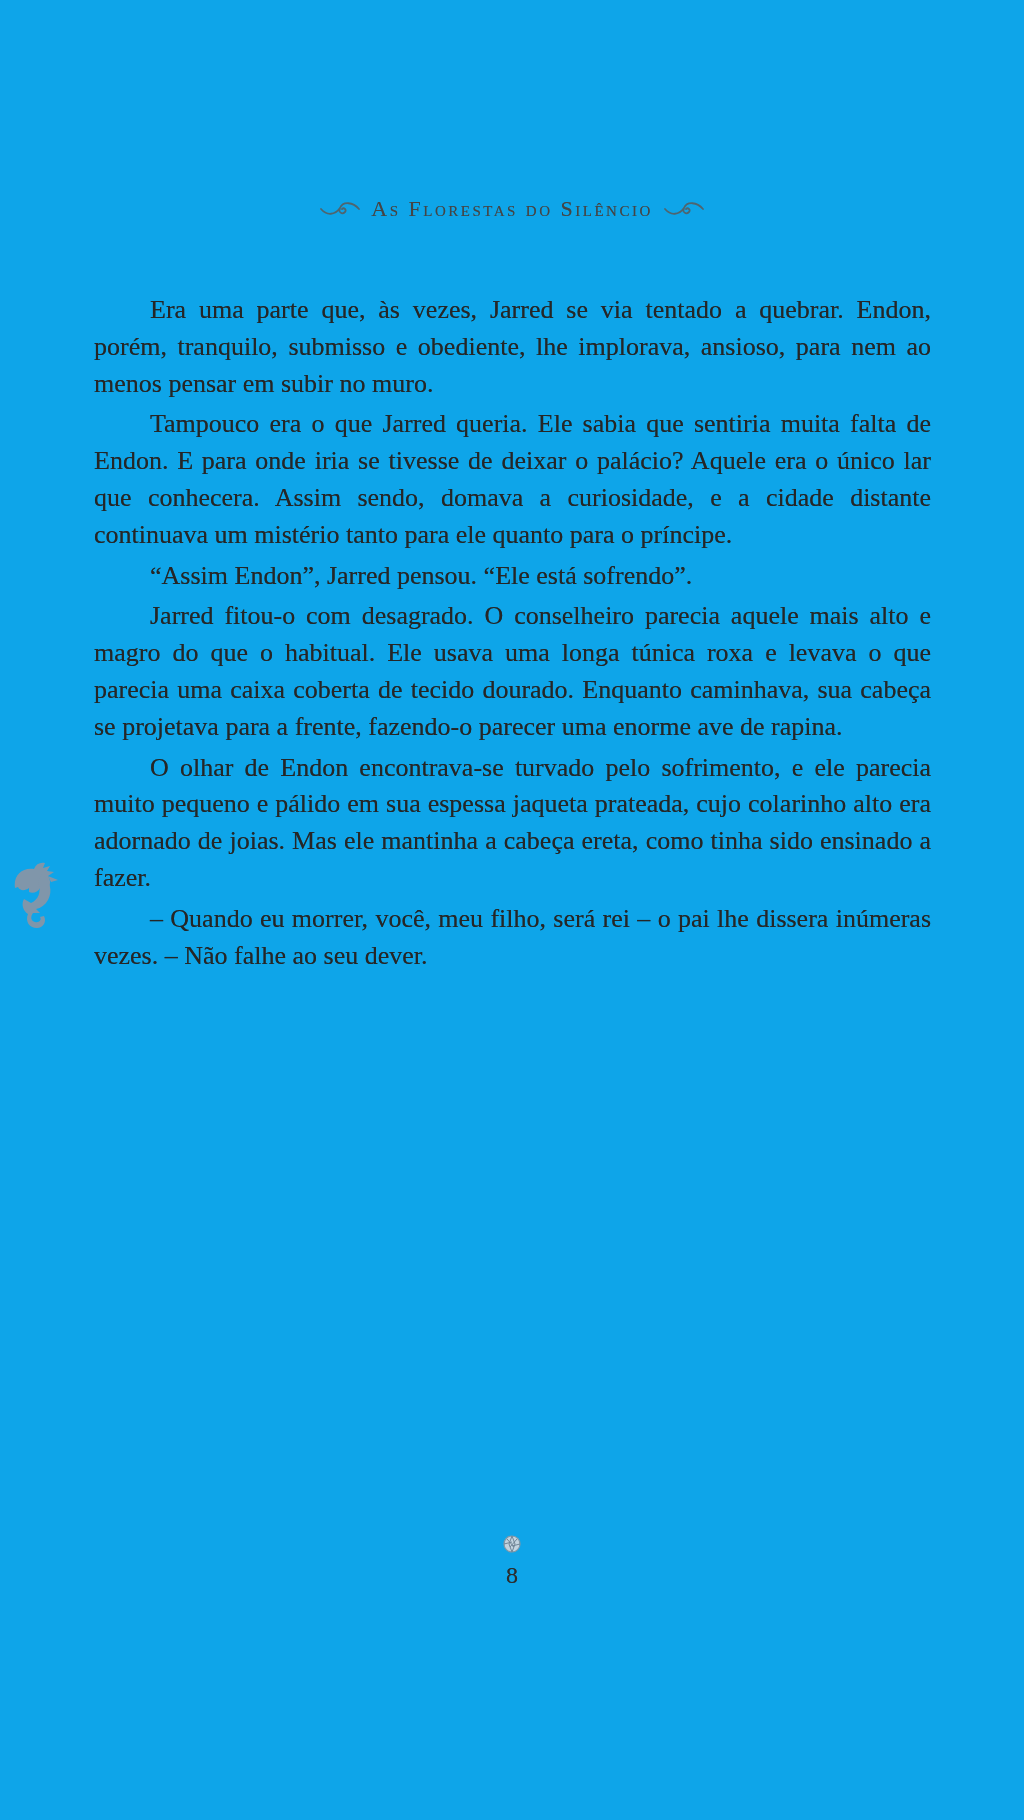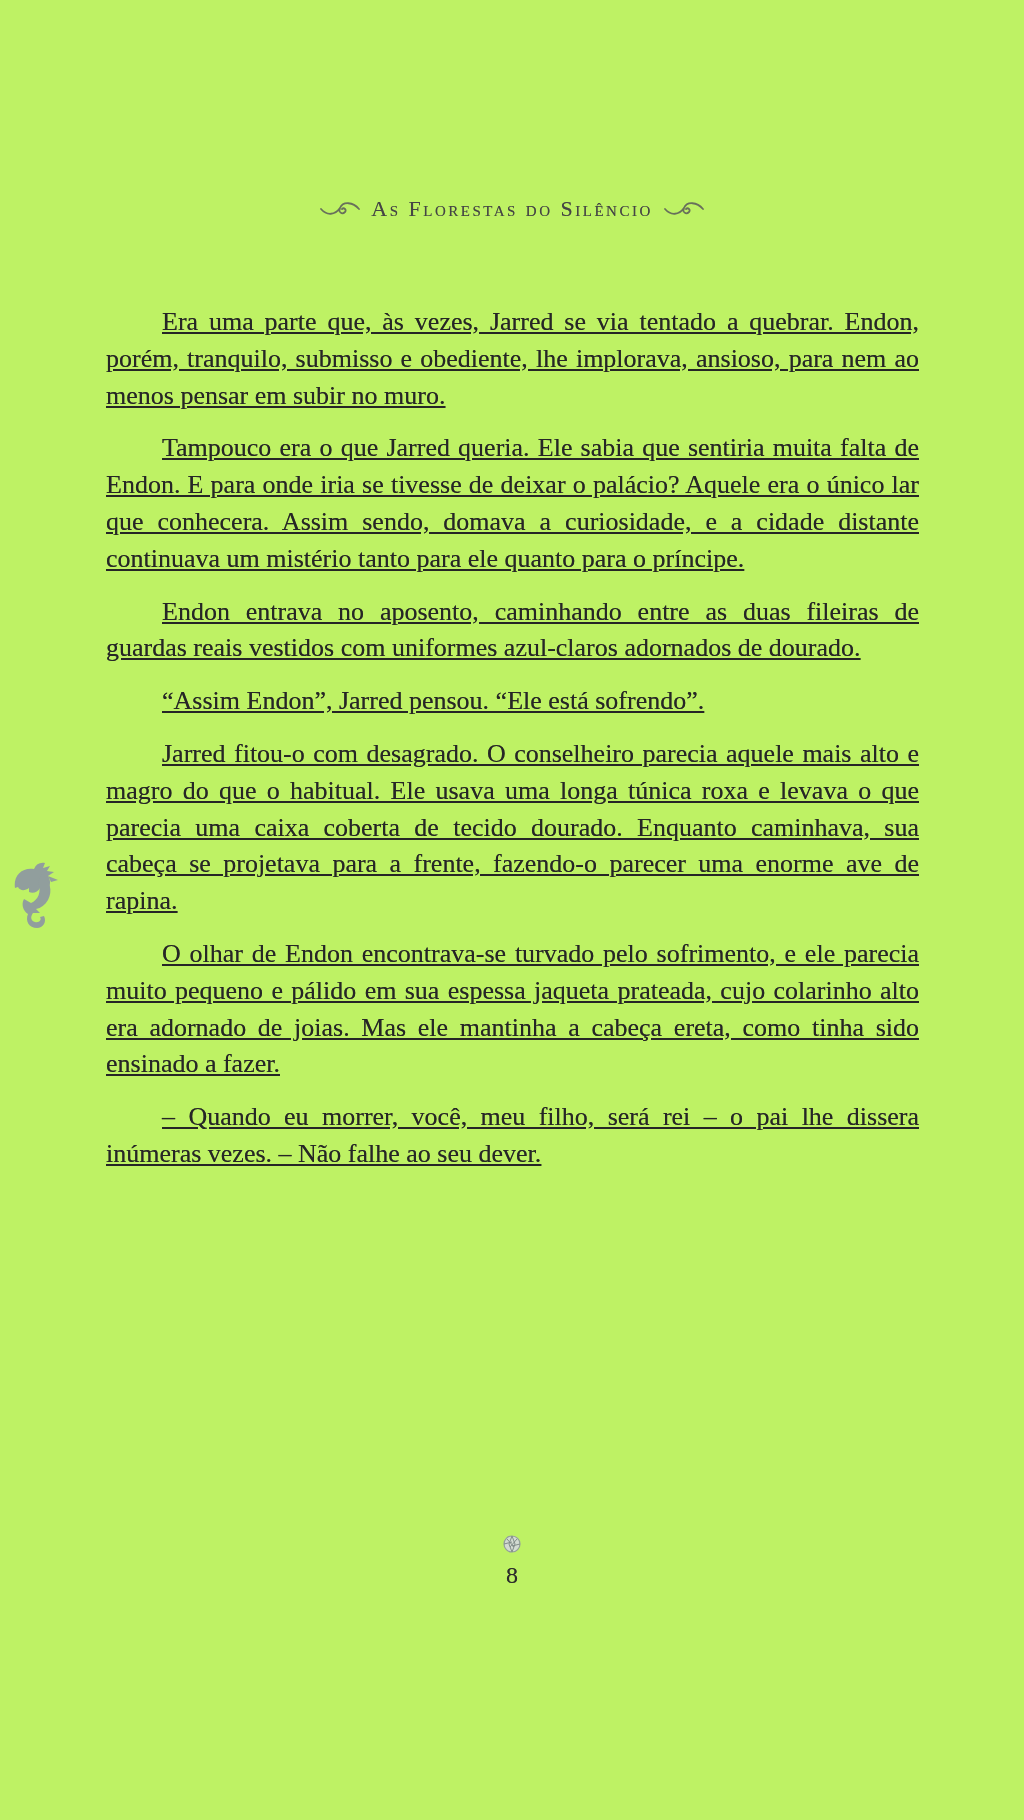--- a/index.html
+++ b/index.html
@@ -1,20 +1,20 @@
 <!DOCTYPE html>
 <html lang="pt"><head>
 <meta charset="utf-8">
 <style>
   html,body{margin:0;padding:0;background:#e8e8e8;}
   .page{
     position:relative;
     width:1024px;height:1820px;
     margin:0 auto;
-    background:#bef264;
+    background:#0ea5e9;
     font-family:"Liberation Serif","DejaVu Serif",serif;
     overflow:hidden;
   }
   
   .running-head{
     position:absolute;top:196px;left:0;width:100%;
     display:flex;align-items:center;justify-content:center;gap:10px;
     color:#4a4a4a;
   }
   .running-head .title{
@@ -29,21 +29,21 @@
   
   .body-text{
     position:absolute;
     left:90px;top:288px;width:845px;
     font-size:26px;
     line-height:36.8px;
     color:#262626;
     text-align:justify;
     text-shadow:0 0 .6px rgba(35,35,35,.6);
   }
-  .body-text p{margin:16px;text-indent:56px;text-decoration:underline;}
+  .body-text p{margin:4px;text-indent:56px;}
   
   .dragon{
     position:absolute;left:12px;top:858px;width:54px;height:76px;
     line-height:0;opacity:.9;
   }
   
   .gem{
     position:absolute;top:1534px;left:50%;transform:translateX(-50%);
     line-height:0;opacity:.9;
   }
@@ -69,21 +69,20 @@
     <span class="flourish">
       <svg width="42" height="16" viewBox="0 0 42 16">
         <path d="M40 8 C34 1 24 0 21 7 C19 11 23 14 26 11 C28 9 25 6 23 8 M21 7 C16 14 8 15 2 8" fill="none" stroke="#5a5a5a" stroke-width="1.8" stroke-linecap="round"></path>
       </svg>
     </span>
   </div>
 
   <div class="body-text">
     <p>Era uma parte que, às vezes, Jarred se via tentado a quebrar. Endon, porém, tranquilo, submisso e obediente, lhe implorava, ansioso, para nem ao menos pensar em subir no muro.</p>
     <p>Tampouco era o que Jarred queria. Ele sabia que sentiria muita falta de Endon. E para onde iria se tivesse de deixar o palácio? Aquele era o único lar que conhecera. Assim sendo, domava a curiosidade, e a cidade distante continuava um mistério tanto para ele quanto para o príncipe.</p>
-    <p>Endon entrava no aposento, caminhando entre as duas fileiras de guardas reais vestidos com uniformes azul-claros adornados de dourado.</p>
     <p>“Assim Endon”, Jarred pensou. “Ele está sofrendo”.</p>
     <p>Jarred fitou-o com desagrado. O conselheiro parecia aquele mais alto e magro do que o habitual. Ele usava uma longa túnica roxa e levava o que parecia uma caixa coberta de tecido dourado. Enquanto caminhava, sua cabeça se projetava para a frente, fazendo-o parecer uma enorme ave de rapina.</p>
     <p>O olhar de Endon encontrava-se turvado pelo sofrimento, e ele parecia muito pequeno e pálido em sua espessa jaqueta prateada, cujo colarinho alto era adornado de joias. Mas ele mantinha a cabeça ereta, como tinha sido ensinado a fazer.</p>
     <p>– Quando eu morrer, você, meu filho, será rei – o pai lhe dissera inúmeras vezes. – Não falhe ao seu dever.</p>
   </div>
 
   <span class="dragon">
     <svg width="54" height="76" viewBox="0 0 54 76">
       <g fill="#8d95a4">
         <path d="M3 30 C1 18 10 9 22 11 C24 6 28 4 33 5 L31 10 L38 8 L35 13 L42 14 L36 18 C40 24 38 31 31 34 L28 30 C26 34 21 36 17 34 L17 30 C13 33 8 33 6 29 Z"></path>

